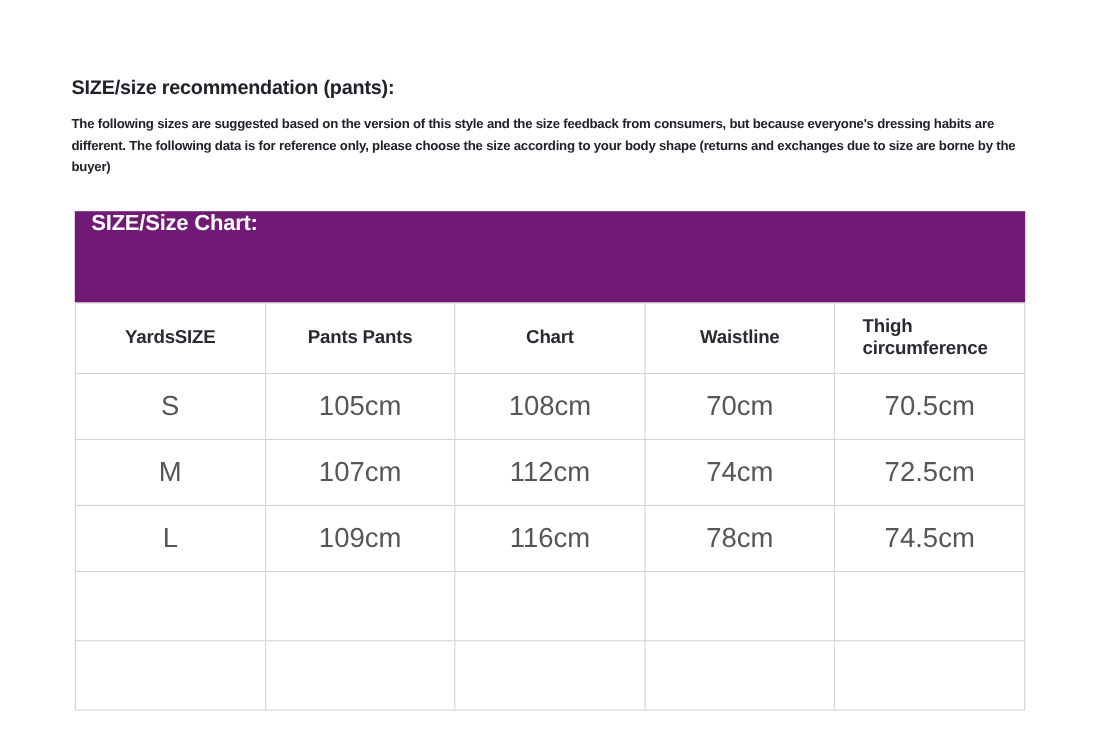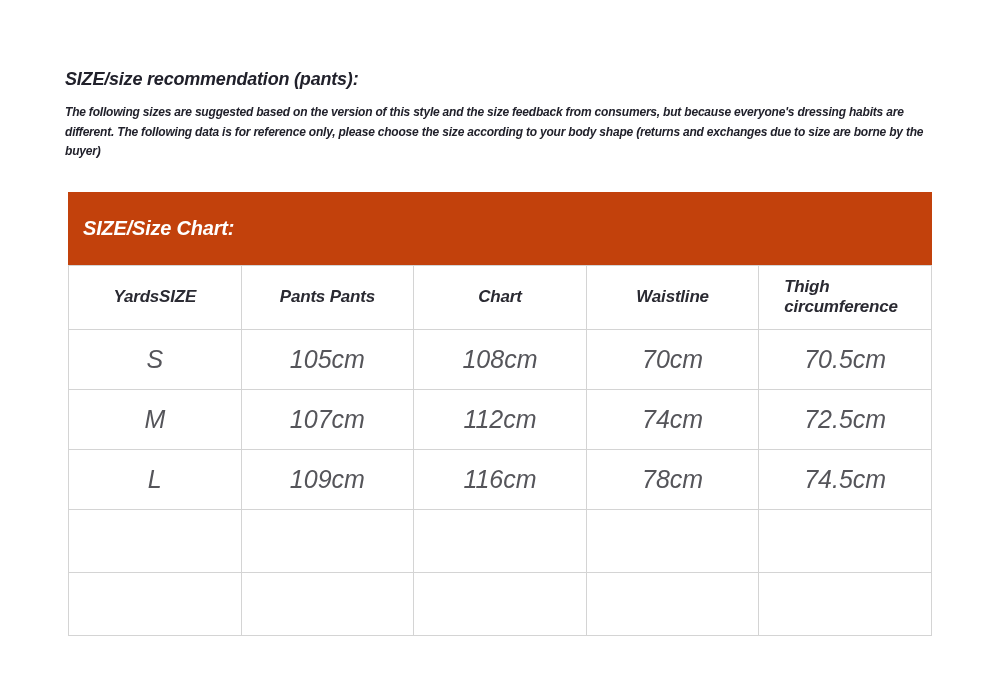--- a/index.html
+++ b/index.html
@@ -1,15 +1,15 @@
 <!DOCTYPE html>
 <html><head>
 <meta charset="utf-8">
 <style>
-  * { box-sizing: border-box; font-style: italic; }
+  * { box-sizing: border-box; }
   html, body { margin: 0; padding: 0; }
   body {
     width: 1000px;
     height: 674px;
     background: #ffffff;
     font-family: "Liberation Sans", sans-serif;
     color: #21212b;
     overflow: hidden;
   }
   .page-heading {
@@ -22,24 +22,24 @@
     margin: 13px 0 0 65px;
     width: 875px;
     font-size: 12px;
     font-weight: 700;
     line-height: 19.5px;
     letter-spacing: -0.2px;
   }
   .chart-title-bar {
     margin: 30px 0 0 68px;
     width: 864px;
-    height: 73px;
-    background: #c2410c;
+    height: 83px;
+    background: #701a75;
     display: flex;
-    align-items: center;
+    align-items: flex-start;
   }
   .chart-title {
     color: #ffffff;
     font-size: 20px;
     font-weight: 700;
     padding-left: 15px;
     letter-spacing: -0.2px;
   }
   table.size-table {
     margin-left: 68px;

